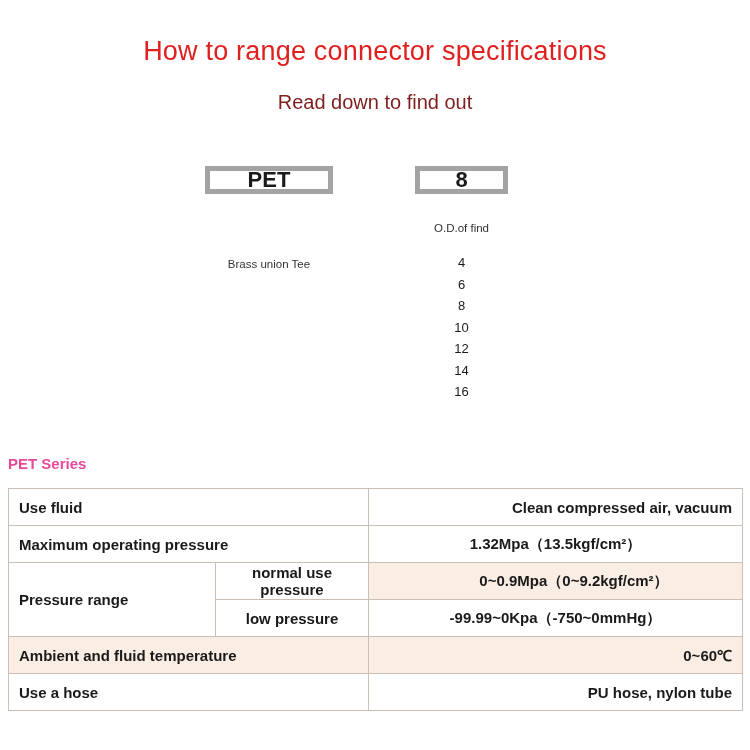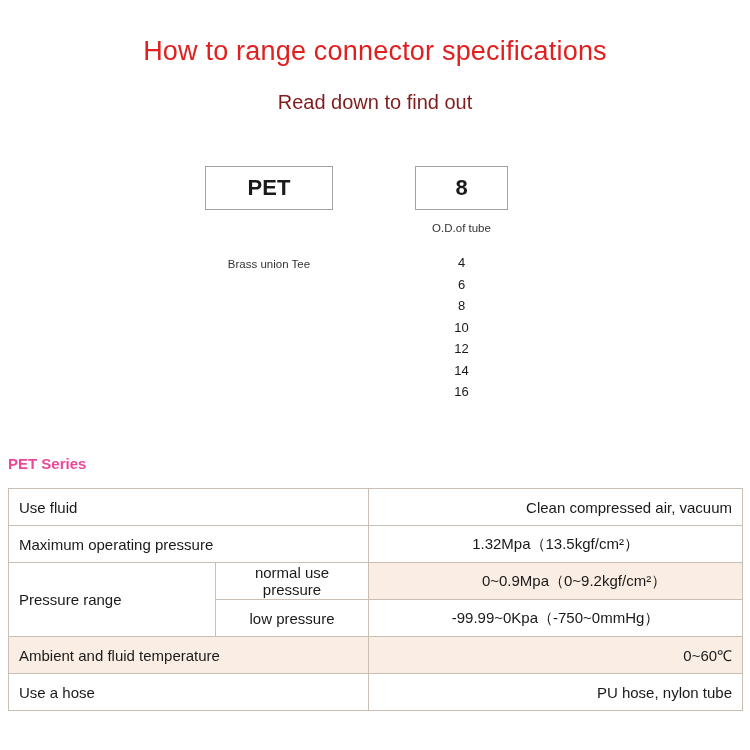--- a/index.html
+++ b/index.html
@@ -41,22 +41,22 @@
   }
 
   
   .code-row {
     position: relative;
     margin-top: 52px;
     height: 46px;
   }
   .code-box {
     position: absolute;
-    border: 1px solid #a3a3a3;
-    height: 44px;
+    border: 5px solid #a3a3a3;
+    height: 28px;
     display: flex;
     align-items: center;
     justify-content: center;
     font-weight: bold;
     font-size: 22px;
     box-sizing: border-box;
     background: #ffffff;
   }
   .code-box.series {
     left: 205px;
@@ -111,20 +111,21 @@
     border-collapse: collapse;
     table-layout: fixed;
   }
   table.spec td {
     border: 1px solid #c9bfb4;
     padding: 0 10px;
     font-size: 15px;
     color: #1a1a1a;
     height: 36px;
     vertical-align: middle;
+    font-weight: bold;
   }
   td.label {
     background: #ffffff;
     text-align: left;
   }
   td.label.tinted {
     background: #faeee4;
   }
   td.value {
     text-align: right;
@@ -150,21 +151,21 @@
 <div class="page">
 
   <h1 class="title">How to range connector specifications</h1>
   <h2 class="subtitle">Read down to find out</h2>
 
   <div class="code-row">
     <div class="code-box series">PET</div>
     <div class="caption series">Brass union Tee</div>
 
     <div class="code-box size">8</div>
-    <div class="caption size">O.D.of tube</div>
+    <div class="caption size">O.D.of find</div>
 
     <div class="size-list">
       <div>4</div>
       <div>6</div>
       <div>8</div>
       <div>10</div>
       <div>12</div>
       <div>14</div>
       <div>16</div>
     </div>

